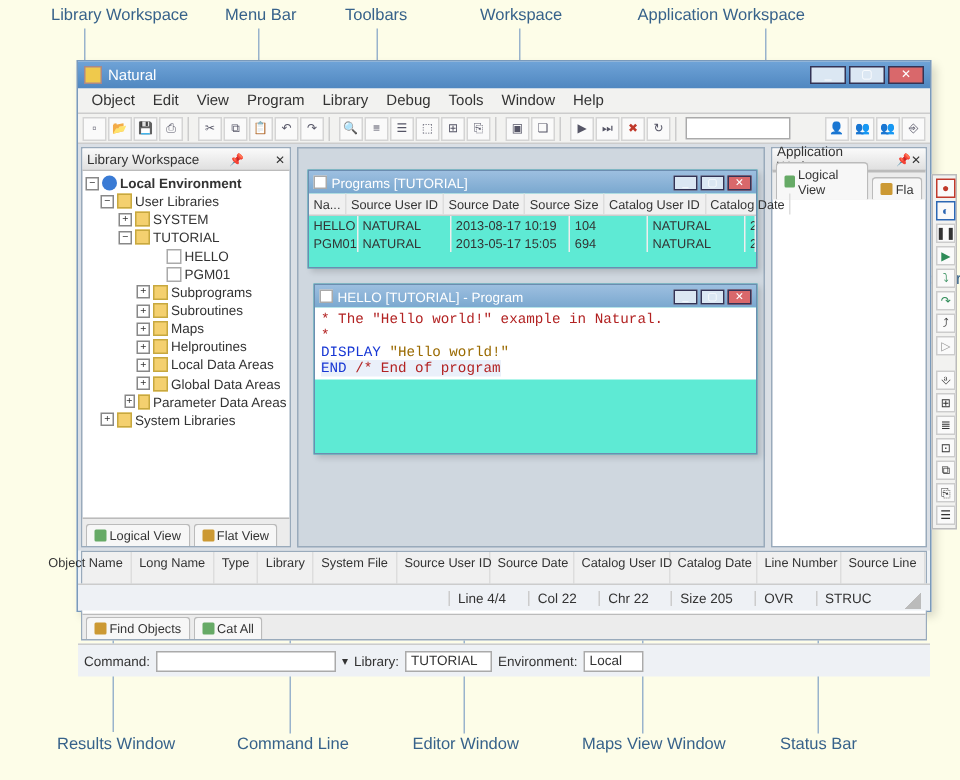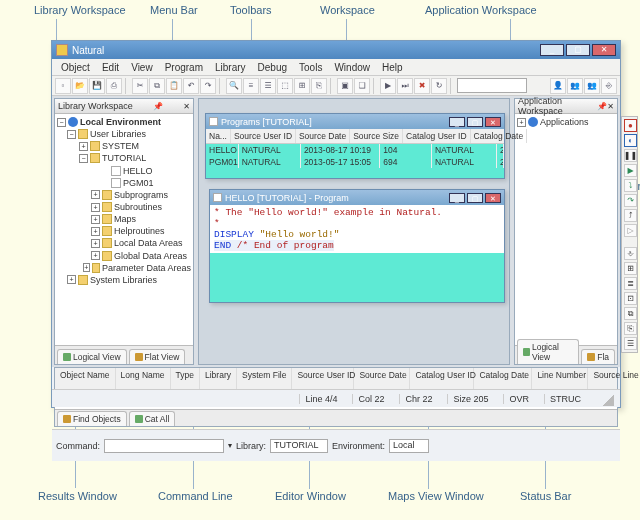--- a/index.html
+++ b/index.html
@@ -173,25 +173,25 @@
   .etb.green{ color:#2e8b57; }
 
   .results-pane {
     height:60px;
     margin:0 2px 2px 2px;
     border:1px solid #9ab;
     background:#fff;
     display:flex;
     flex-direction:column;
   }
-  .res-headers { display:flex; background:#f0f0f0; border-bottom:1px solid #ccc; font-size:8.5px; height:32px; }
+  .res-headers { display:flex; background:#f0f0f0; border-bottom:1px solid #ccc; font-size:8.5px; height:32px;justify-content:flex-end; }
   .res-headers div { padding:2px 5px; border-right:1px solid #ddd; white-space:nowrap; }
   .res-body { flex:1; background:#fff; position:relative; }
   .command-row {
-    height:32px;
+    height:22px;
     background:#eef1f5;
     border-top:1px solid #ccc;
     display:flex;
     align-items:center;
     font-size:9px;
     padding:0 4px;
     gap:4px;
   }
   .command-row label { color:#333; }
   .command-row input, .command-row .fld {
@@ -494,27 +494,20 @@
       </div>
 
     </div>
 
     <div class="app-ws">
       <div class="pane-title">
         <span>Application Workspace</span>
         <span class="pin">📌</span>
         <span class="pin">✕</span>
       </div>
-      <div class="tree">
-        <div class="tree-item">
-            <span class="exp">+</span>
-            <span class="tree-ico ico-env"></span>
-            <span>Applications</span>
-          </div>
-      </div>
       <div class="tab-strip">
         <div class="tab">
             <span class="tico"></span>
             <span>Logical View</span>
           </div>
         <div class="tab">
             <span class="tico y"></span>
             <span>Fla</span>
           </div>
       </div>

